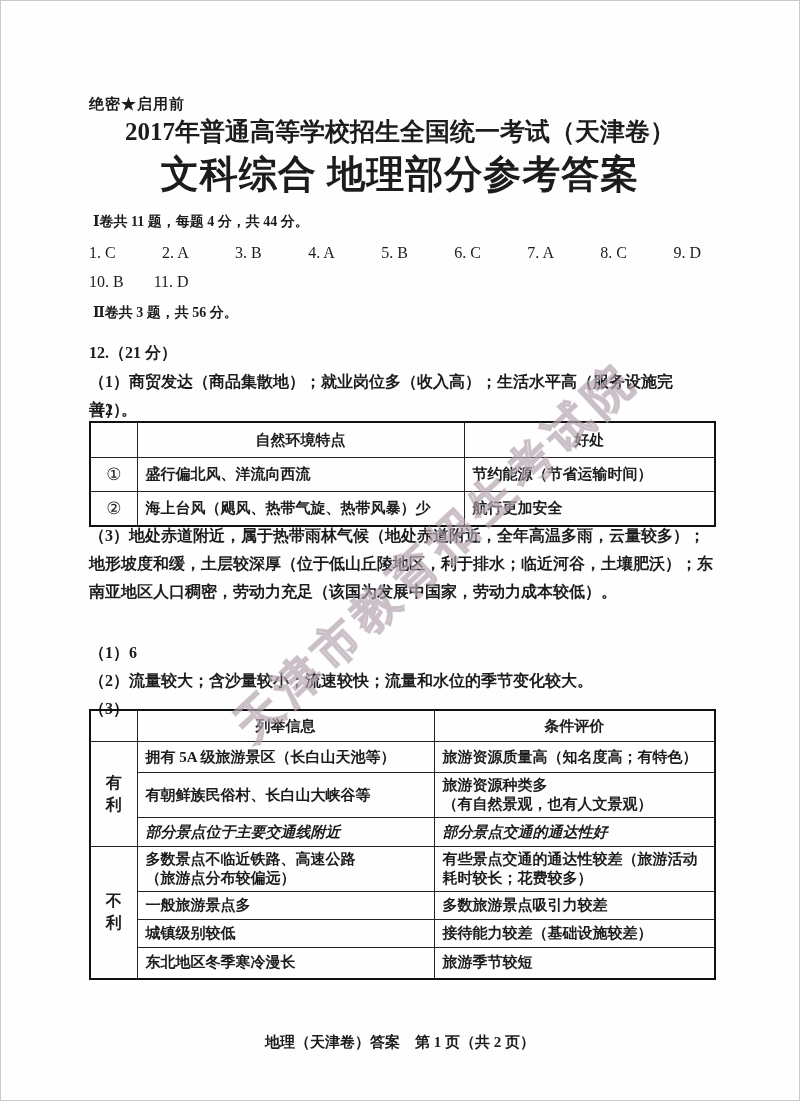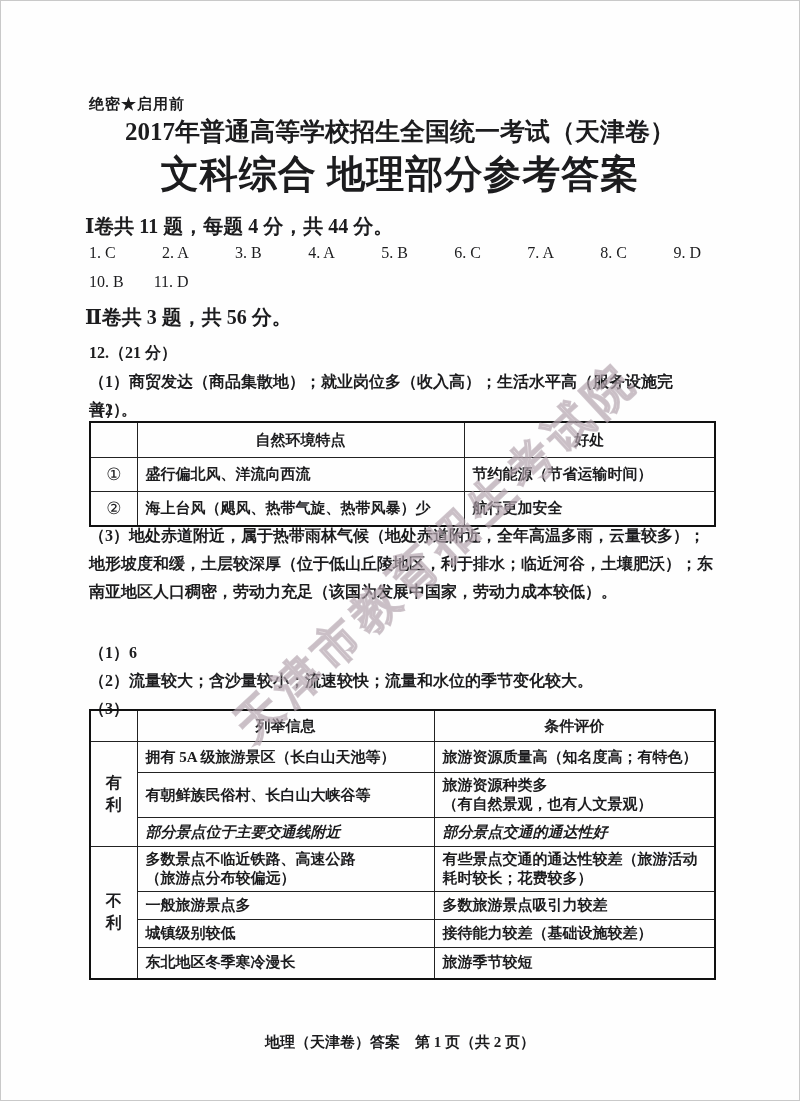--- a/index.html
+++ b/index.html
@@ -11,21 +11,21 @@
     font-family:"Liberation Serif","DejaVu Serif",serif;
     color:#1c1c1e;
     overflow:hidden;
     box-sizing:border-box;
     border:1px solid #c9c9c9;
   }
   .abs{position:absolute;}
   .security{left:88px;top:94px;font-size:15px;font-weight:bold;letter-spacing:1px;}
   .title1{left:0;top:114px;width:100%;text-align:center;font-size:25px;font-weight:bold;}
   .title2{left:0;top:148px;width:100%;text-align:center;font-size:38px;font-weight:bold;letter-spacing:1px;}
-  .sec-head{left:84px;font-size:20px;font-weight:bold;}
+  .sec-head{left:92px;font-size:14px;font-weight:bold;}
   .body-line{left:88px;width:626px;font-size:16px;font-weight:bold;line-height:28px;}
   .answers1{left:88px;top:243px;width:612px;display:flex;justify-content:space-between;font-size:16px;gap:39px;}
   .answers2{left:88px;top:272px;font-size:16px;display:flex;gap:30px;}
   table{border-collapse:collapse;table-layout:fixed;}
   .anstable{position:absolute;left:88px;width:625px;font-size:15px;font-weight:bold;}
   .anstable td,.anstable th{border:1.5px solid #222;padding:2px 8px;vertical-align:middle;
     font-family:"Liberation Serif","DejaVu Serif",serif;white-space:pre-line;}
   .anstable{border:2px solid #111;}
   .t1{top:420px;}
   .t1 th{text-align:center;height:30px;}

